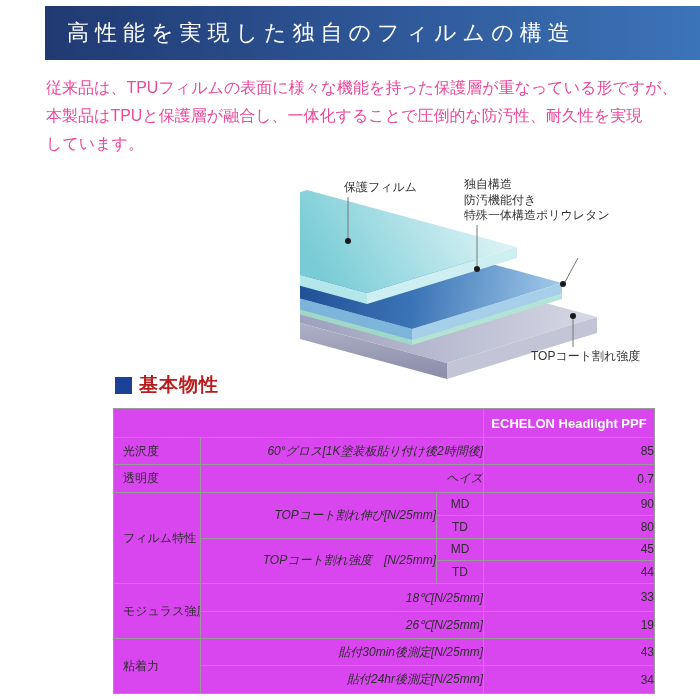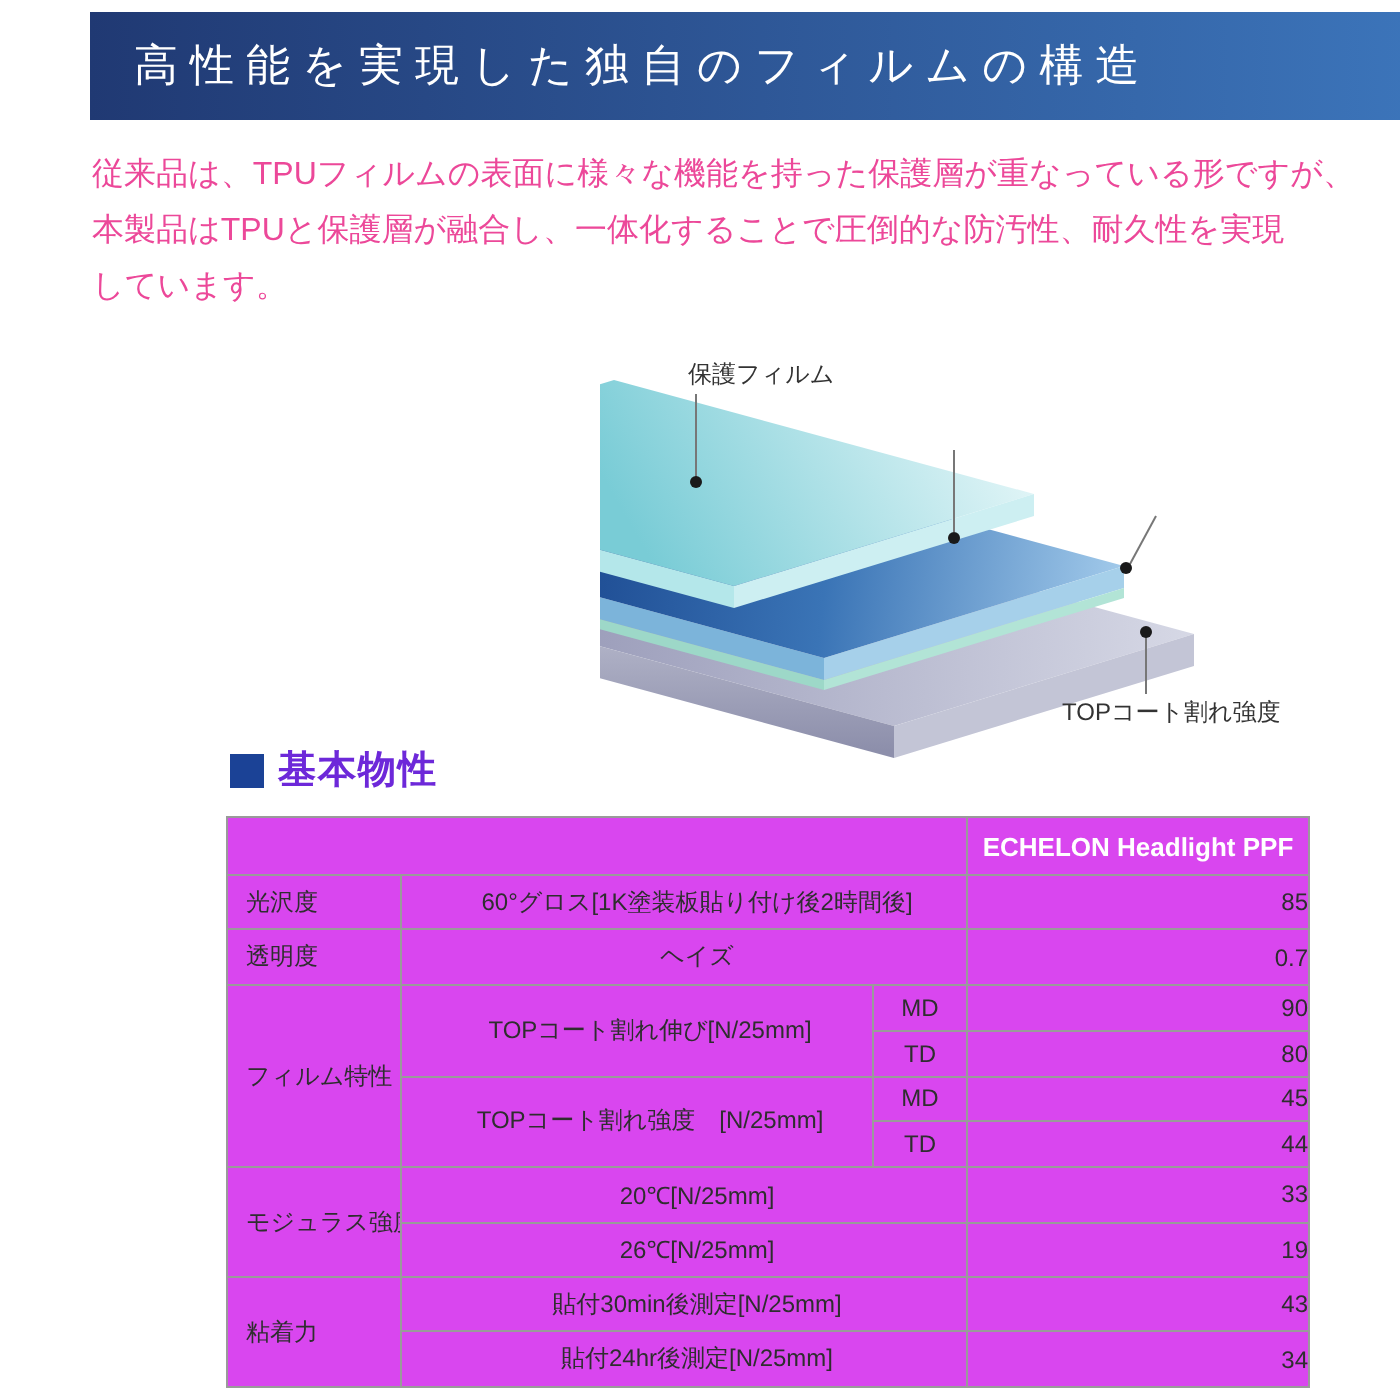--- a/index.html
+++ b/index.html
@@ -57,21 +57,21 @@
     position: absolute;
     left: 78px; top: 374px; height: 22px;
     display: flex; align-items: center;
   }
   .bullet {
     width: 17px; height: 17px;
     background: #1b4296;
     margin-right: 7px;
   }
   .sec-head-text {
-    color: #6d28d9;
+    color: #b91c1c;
     font-size: 19px;
     font-weight: bold;
     letter-spacing: 1px;
   }
 
   
   .tbl-wrap { position: absolute; left: 76px; top: 408px; }
   table.props {
     border-collapse: collapse;
     table-layout: fixed;
@@ -96,21 +96,21 @@
   }
   th.ph {
     background: linear-gradient(to right, #4f8cca, #1b4692);
     color: #ffffff;
     font-size: 13px;
     font-weight: bold;
     text-align: center;
   }
   tr.hrow { height: 29px; }
   td.c1 { text-align: left; padding-left: 9px; }
-  td.c2 { text-align: center; padding-left: 13px; }
+  td.c2 { text-align: right; padding-left: 13px; font-style: italic; }
   td.c3 { text-align: center; }
   td.c4 { text-align: right; }
 </style>
 </head>
 <body>
 
 <div id="page">
 
   <div class="banner">
     <div class="banner-title">高性能を実現した独自のフィルムの構造</div>
@@ -170,20 +170,23 @@
       <circle cx="440" cy="269" r="3" fill="#1a1a1a"></circle>
 
       <line x1="541" y1="258" x2="528" y2="282" stroke="#777777" stroke-width="1"></line>
       <circle cx="526" cy="284" r="3" fill="#1a1a1a"></circle>
 
       <line x1="536" y1="317" x2="536" y2="347" stroke="#777777" stroke-width="1"></line>
       <circle cx="536" cy="316" r="3" fill="#1a1a1a"></circle>
     </svg>
 
     <div class="dlabel" style="left:307px; top:10px;">保護フィルム</div>
+    <div class="dlabel" style="left:427px; top:7px;">独自構造
+防汚機能付き
+特殊一体構造ポリウレタン</div>
     <div class="dlabel" style="left:494px; top:179px;">TOPコート割れ強度</div>
   </div>
 
   <div class="sec-head">
     <div class="bullet"></div>
     <div class="sec-head-text">基本物性</div>
   </div>
 
   <div class="tbl-wrap">
     <table class="props">
@@ -222,21 +225,21 @@
         <td class="c2" rowspan="2">TOPコート割れ強度　[N/25mm]</td>
         <td class="c3">MD</td>
         <td class="c4">45</td>
       </tr>
       <tr>
         <td class="c3">TD</td>
         <td class="c4">44</td>
       </tr>
       <tr>
         <td class="c1" rowspan="2">モジュラス強度</td>
-        <td class="c2" colspan="2">20℃[N/25mm]</td>
+        <td class="c2" colspan="2">18℃[N/25mm]</td>
         <td class="c4">33</td>
       </tr>
       <tr>
         <td class="c2" colspan="2">26℃[N/25mm]</td>
         <td class="c4">19</td>
       </tr>
       <tr>
         <td class="c1" rowspan="2">粘着力</td>
         <td class="c2" colspan="2">貼付30min後測定[N/25mm]</td>
         <td class="c4">43</td>

